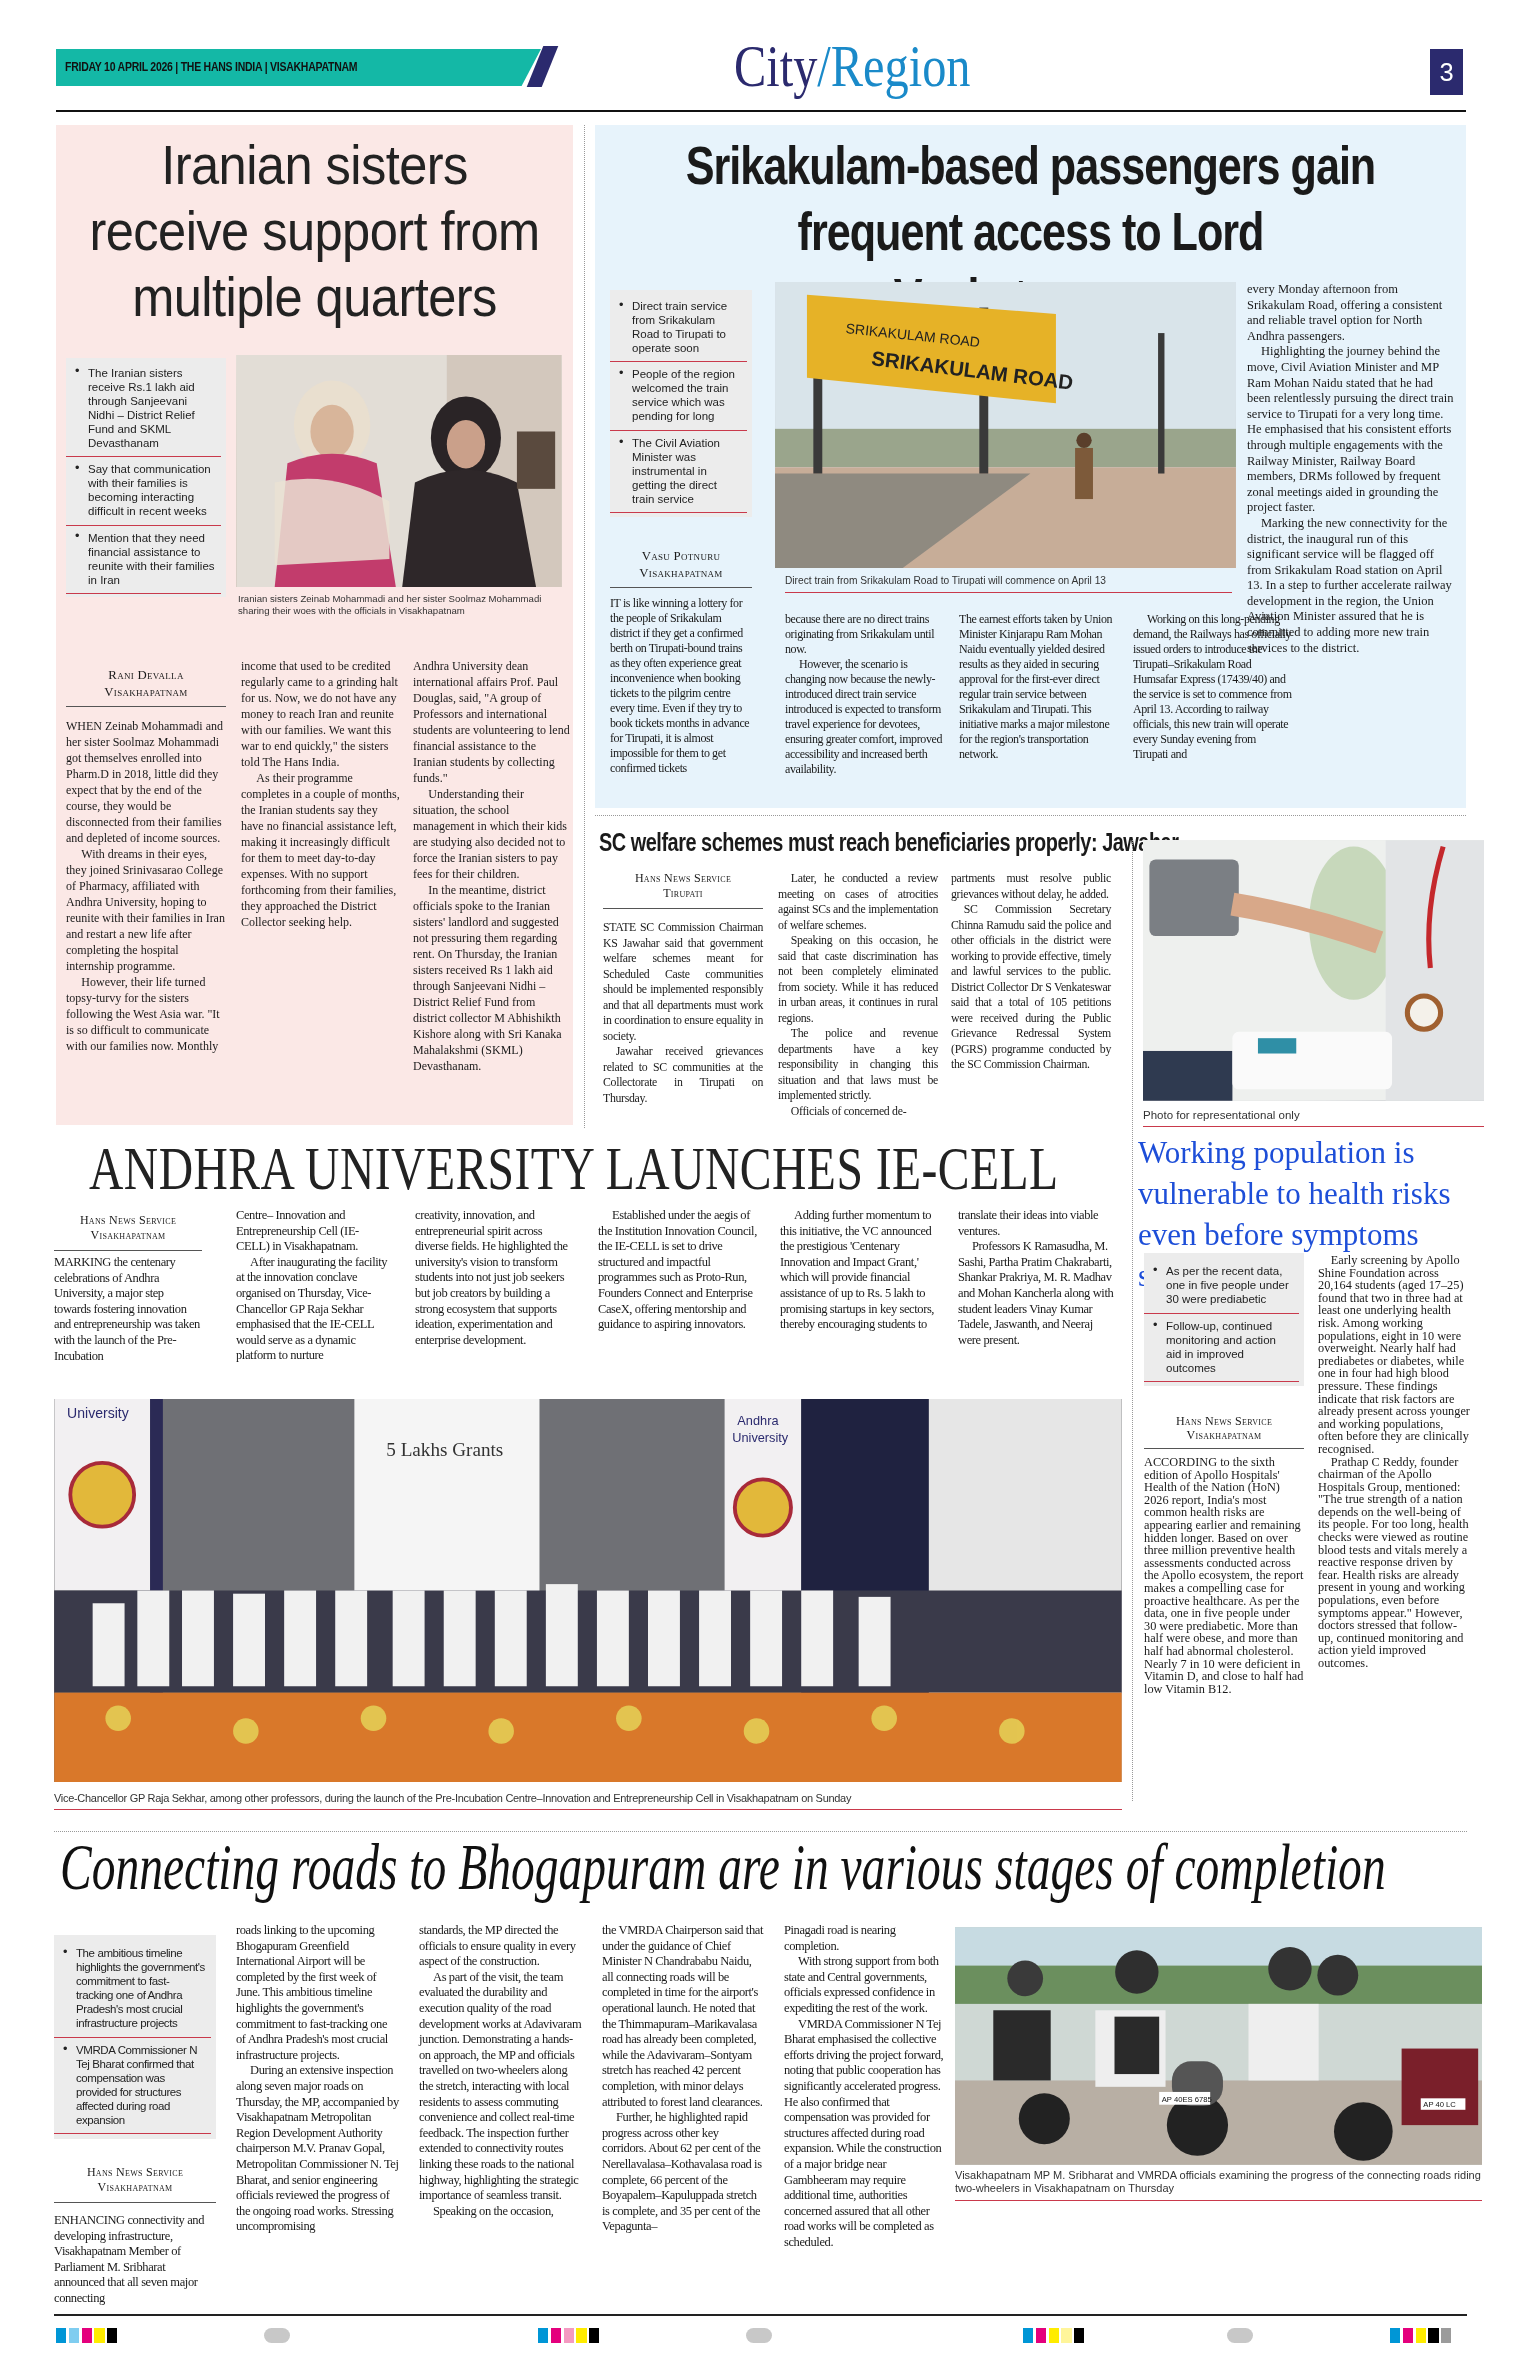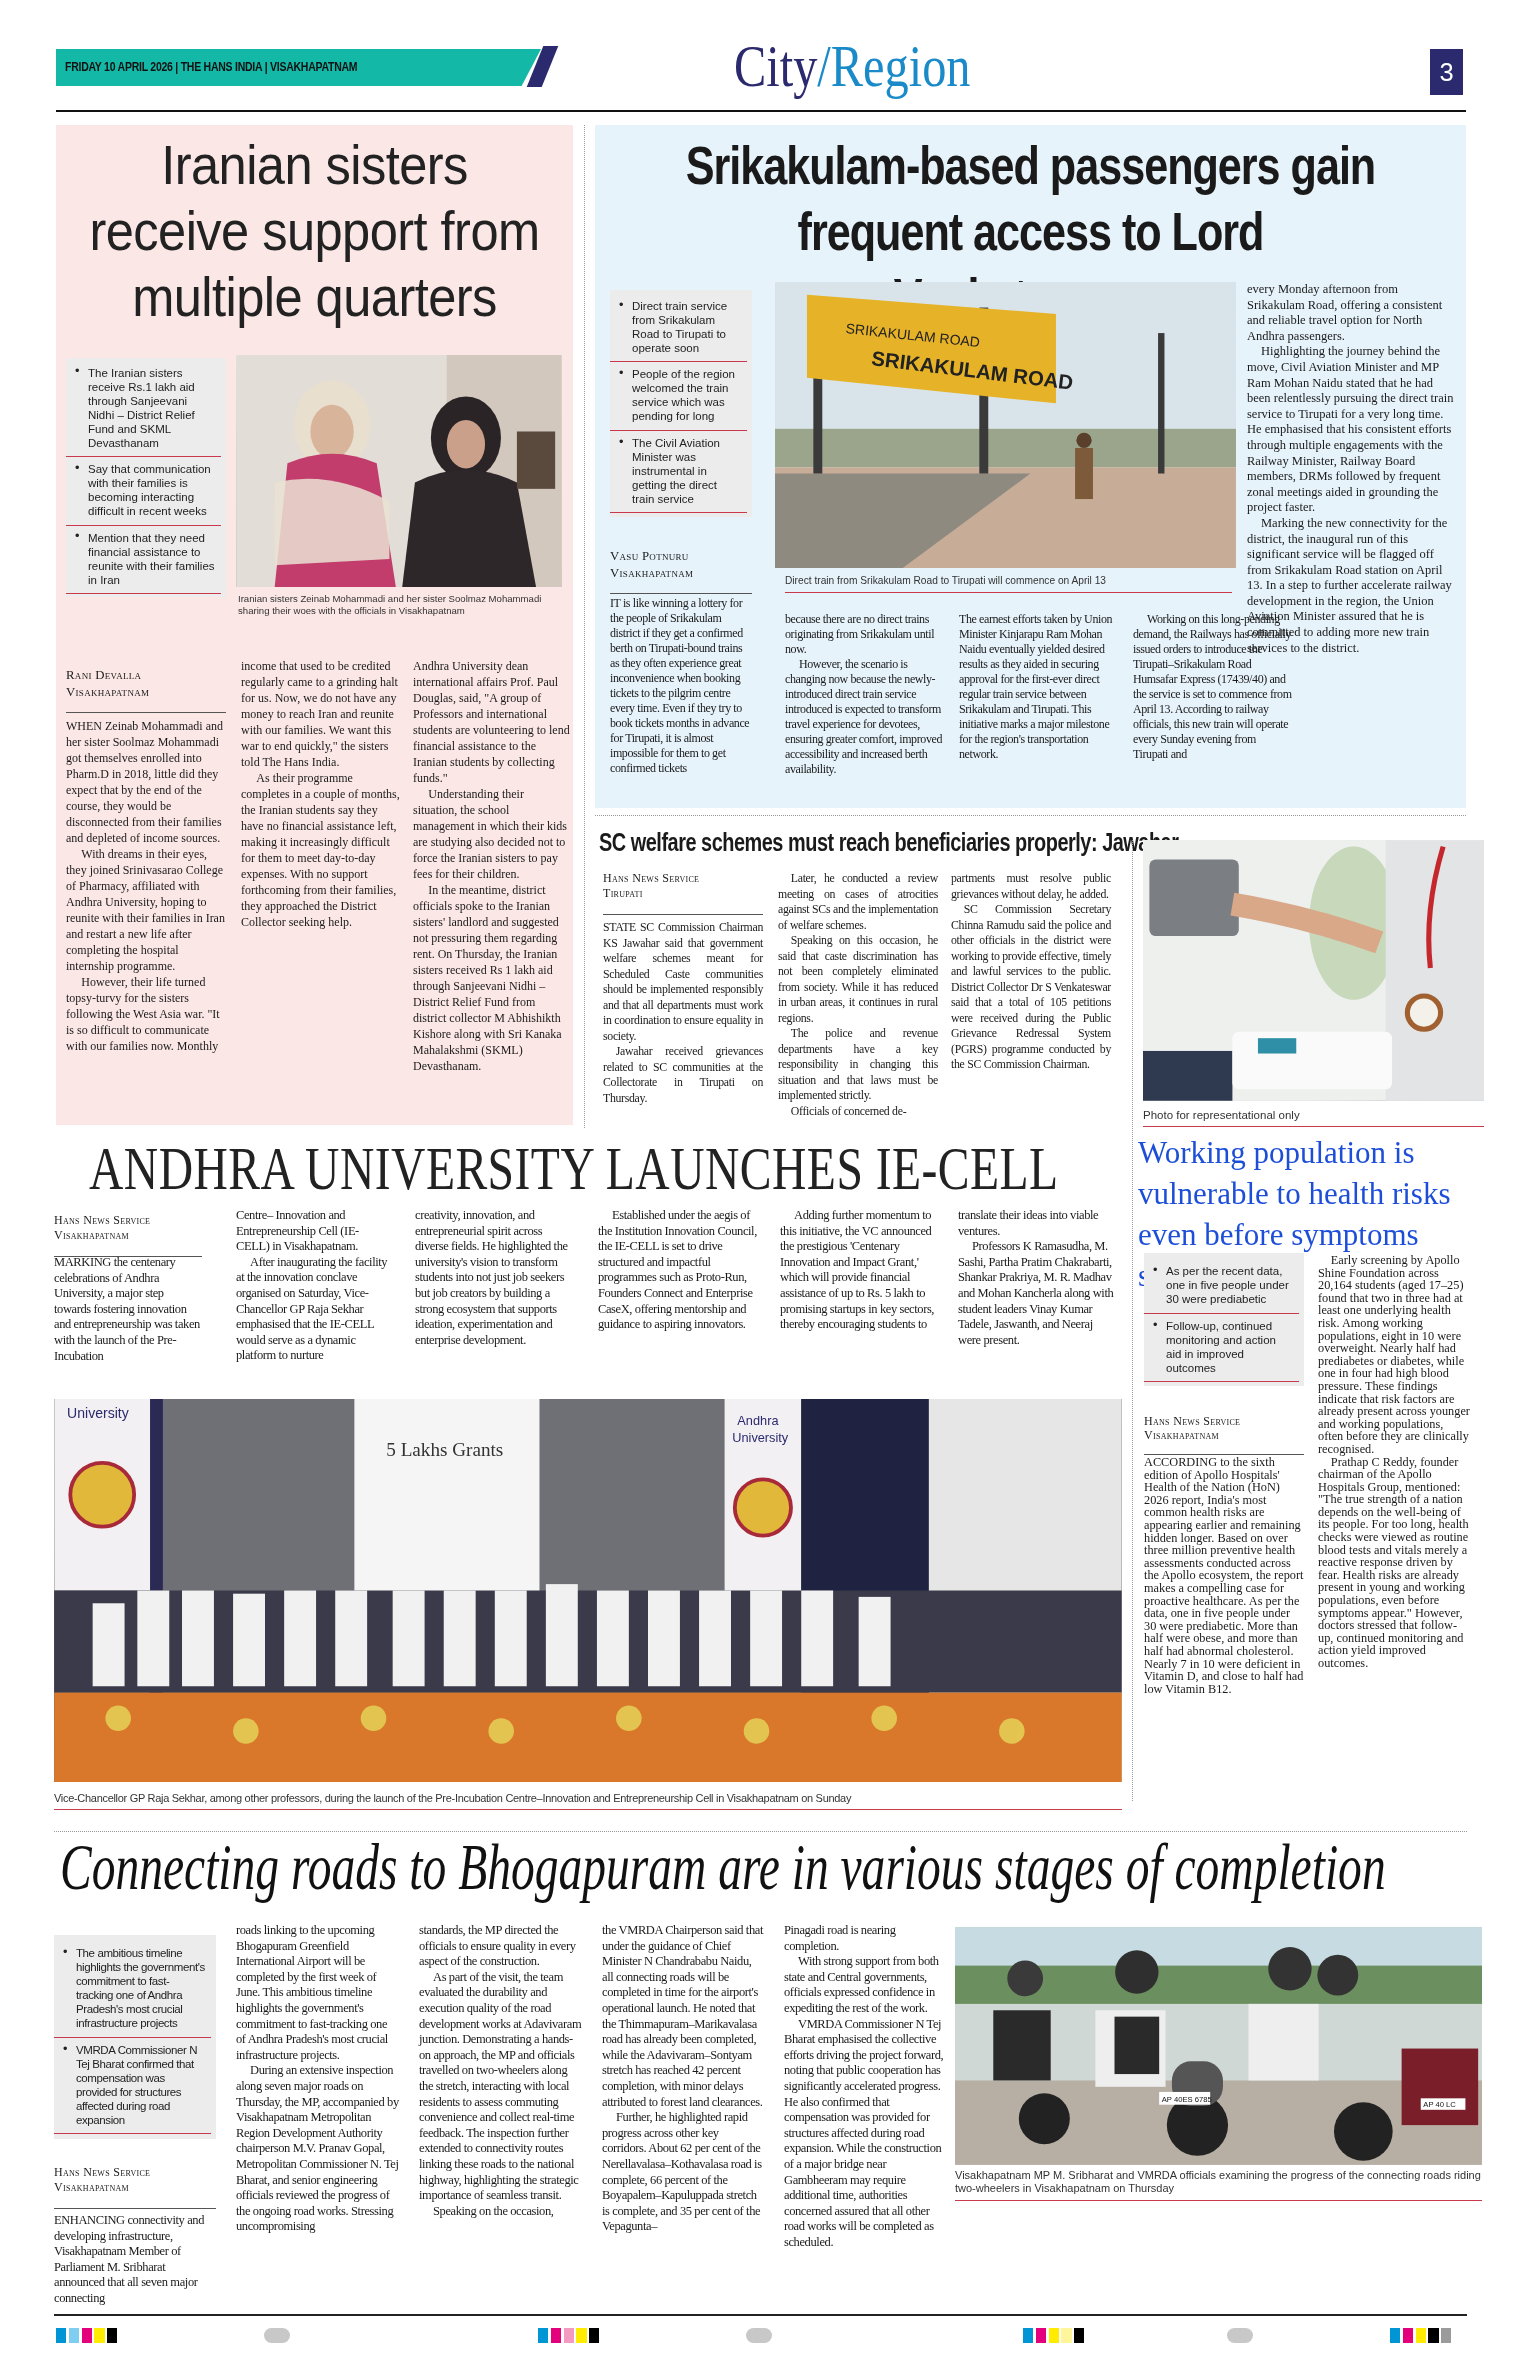--- a/index.html
+++ b/index.html
@@ -18,21 +18,21 @@
   .section-title .region{color:#1a8ac9}
   .page-num{left:1430px;top:49px;width:33px;height:46px;background:#2b2a6e;color:#fff;font-size:25.5px;text-align:center;line-height:46px;font-family:"Liberation Sans",sans-serif}
   .mast-rule{left:56px;top:110px;width:1410px;height:1.9px;background:#111}
 
   
   .iran-panel{left:56px;top:125px;width:517px;height:1000px;background:#fbe8e6}
   .iran-head{left:56px;top:132px;width:517px;text-align:center;font-family:"Liberation Sans",sans-serif;font-size:55px;line-height:66px;color:#222;letter-spacing:-0.6px;transform:scaleX(0.92)}
   .bullet-box{background:#ececec;font-family:"Liberation Sans",sans-serif;font-size:11.5px;line-height:14px;color:#222}
   .bullet-box .item{position:relative;padding:5.1px 5.1px 6.4px 22px;border-bottom:1.9px solid #c9394b;margin:0 5.1px 0 0}
   .bullet-box .item::before{content:"•";position:absolute;left:9px;top:3.8px;font-size:12.8px}
-  .byline{font-variant:small-caps;font-size:14px;line-height:18px;letter-spacing:0.3px;padding-bottom:12px;border-bottom:1.3px solid #555}
+  .byline{font-variant:small-caps;text-align:center;font-size:14px;line-height:18px;letter-spacing:0.3px;padding-bottom:6px;border-bottom:1.3px solid #555}
   .body-col{font-size:12px;line-height:14.7px;color:#1a1a1a}
   .body-col p{text-indent:15.3px}
   .body-col p.first{text-indent:0}
   .photo{overflow:hidden;position:absolute}
   .caption{font-family:"Liberation Sans",sans-serif;font-size:10.2px;line-height:12.8px;color:#333;border-bottom:1.9px solid #c9394b;padding-bottom:3.8px}
 
   
   .train-panel{left:595px;top:125px;width:871px;height:683px;background:#e7f3fb}
   .train-head{left:595px;top:132px;width:871px;text-align:center;font-family:"Liberation Sans",sans-serif;font-weight:bold;font-size:54px;line-height:66px;letter-spacing:-1.3px;transform:scaleX(0.8)}
   .cond-body{font-size:12.8px;line-height:15.3px;transform-origin:left top}
@@ -221,21 +221,21 @@
   <div class="byline" style="font-size:12px;line-height:15.3px">
     <div>Hans News Service</div>
     <div>Visakhapatnam</div>
   </div>
 </div>
 <div class="abs serif" style="left:54px;top:1255px;width:148px;font-size:12.5px;line-height:15.6px;letter-spacing:-0.4px">
   <p>MARKING the centenary celebrations of Andhra University, a major step towards fostering innovation and entrepreneurship was taken with the launch of the Pre-Incubation</p>
 </div>
 <div class="abs serif" style="left:236px;top:1208px;width:153px;font-size:12.5px;line-height:15.6px;letter-spacing:-0.4px">
   <p>Centre– Innovation and Entrepreneurship Cell (IE-CELL) in Visakhapatnam.</p>
-  <p style="text-indent:14px">After inaugurating the facility at the innovation conclave organised on Saturday, Vice-Chancellor GP Raja Sekhar emphasised that the IE-CELL would serve as a dynamic platform to nurture</p>
+  <p style="text-indent:14px">After inaugurating the facility at the innovation conclave organised on Thursday, Vice-Chancellor GP Raja Sekhar emphasised that the IE-CELL would serve as a dynamic platform to nurture</p>
 </div>
 <div class="abs serif" style="left:415px;top:1208px;width:160px;font-size:12.5px;line-height:15.6px;letter-spacing:-0.4px">
   <p>creativity, innovation, and entrepreneurial spirit across diverse fields. He highlighted the university's vision to transform students into not just job seekers but job creators by building a strong ecosystem that supports ideation, experimentation and enterprise development.</p>
 </div>
 <div class="abs serif" style="left:598px;top:1208px;width:160px;font-size:12.5px;line-height:15.6px;letter-spacing:-0.4px">
   <p style="text-indent:14px">Established under the aegis of the Institution Innovation Council, the IE-CELL is set to drive structured and impactful programmes such as Proto-Run, Founders Connect and Enterprise CaseX, offering mentorship and guidance to aspiring innovators.</p>
 </div>
 <div class="abs serif" style="left:780px;top:1208px;width:160px;font-size:12.5px;line-height:15.6px;letter-spacing:-0.4px">
   <p style="text-indent:14px">Adding further momentum to this initiative, the VC announced the prestigious 'Centenary Innovation and Impact Grant,' which will provide financial assistance of up to Rs. 5 lakh to promising startups in key sectors, thereby encouraging students to</p>
 </div>

